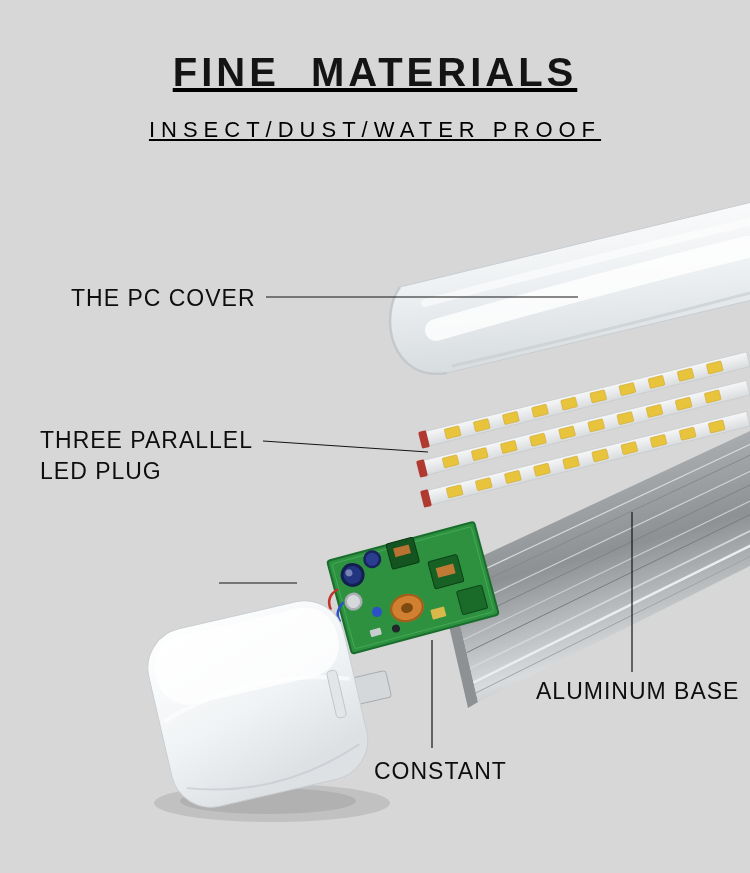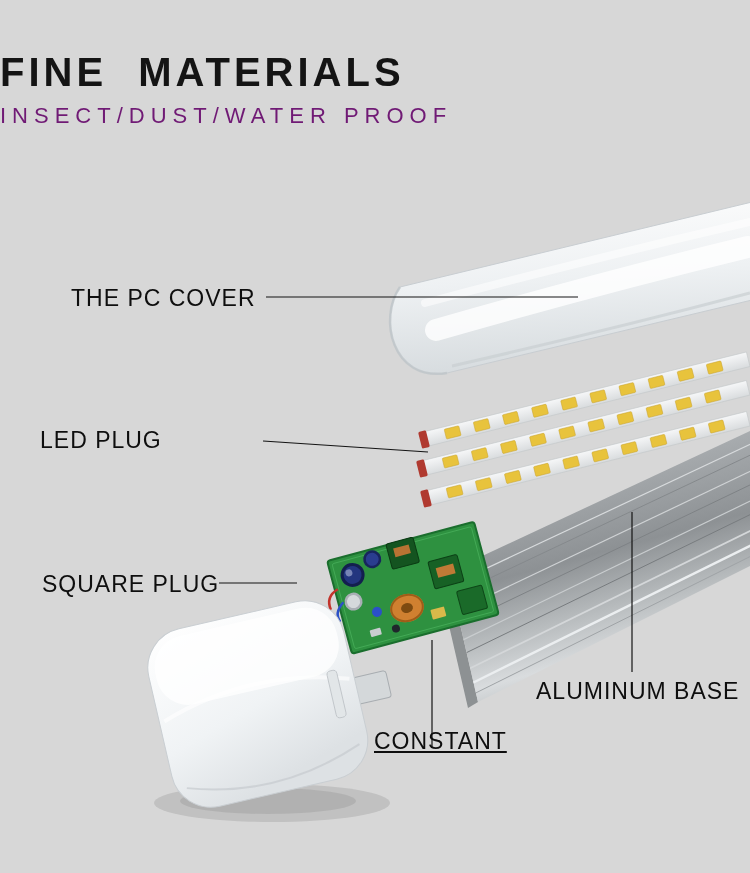--- a/index.html
+++ b/index.html
@@ -1,42 +1,42 @@
 <!DOCTYPE html>
 <html><head>
 <meta charset="utf-8">
 <style>
   html,body{margin:0;padding:0;}
   body{
     width:750px;height:873px;position:relative;overflow:hidden;
     background:#d7d7d7;
     font-family:"Liberation Sans",sans-serif;
   }
-  .header{position:absolute;top:0;left:0;width:750px;}
+  .header{position:absolute;top:0;left:0;width:750px;text-align:center;text-decoration:underline;}
   .title{
     margin:0;padding-top:50px;
     font-size:40px;font-weight:800;letter-spacing:4px;word-spacing:16px;
     color:#141414;
   }
   .subtitle{
-    margin-top:8px;
-    font-size:22px;font-weight:500;letter-spacing:6px;color:#701a75;
+    margin-top:22px;
+    font-size:22px;font-weight:500;letter-spacing:6px;color:#000000;
   }
   .scene{position:absolute;top:0;left:0;width:697px;height:873px;}
   .scene svg{position:absolute;top:0;left:0;}
   .label{
     position:absolute;font-size:23px;color:#0e0e0e;
     letter-spacing:1px;line-height:31px;white-space:nowrap;
   }
   .label span{display:block;}
   .lbl-pc-cover{left:71px;top:283px;}
   .lbl-led-chips{left:40px;top:425px;}
   .lbl-square-plug{left:42px;top:569px;}
   .lbl-aluminum-base{left:536px;top:676px;text-align:right;}
-  .lbl-driver{left:374px;top:726px;text-decoration:underline;}
+  .lbl-driver{left:374px;top:756px;}
 </style>
 </head>
 <body>
 
 <div class="header">
   <h1 class="title">FINE MATERIALS</h1>
   <div class="subtitle">INSECT/DUST/WATER PROOF</div>
 </div>
 
 <div class="scene">
@@ -194,26 +194,24 @@
       <line x1="632" y1="512" x2="632" y2="672"></line>
       <line x1="432" y1="640" x2="432" y2="748"></line>
     </g>
   </svg>
 
   <div class="label lbl-pc-cover">
     <span>THE PC COVER</span>
   </div>
 
   <div class="label lbl-led-chips">
+    <span>THREE PARALLEL</span>
     <span>LED PLUG</span>
   </div>
 
-  <div class="label lbl-square-plug">
-    <span>SQUARE PLUG</span>
-  </div>
 
   <div class="label lbl-aluminum-base">
     <span>ALUMINUM BASE</span>
   </div>
 
   <div class="label lbl-driver">
     <span>CONSTANT</span>
   </div>
 
 </div>

